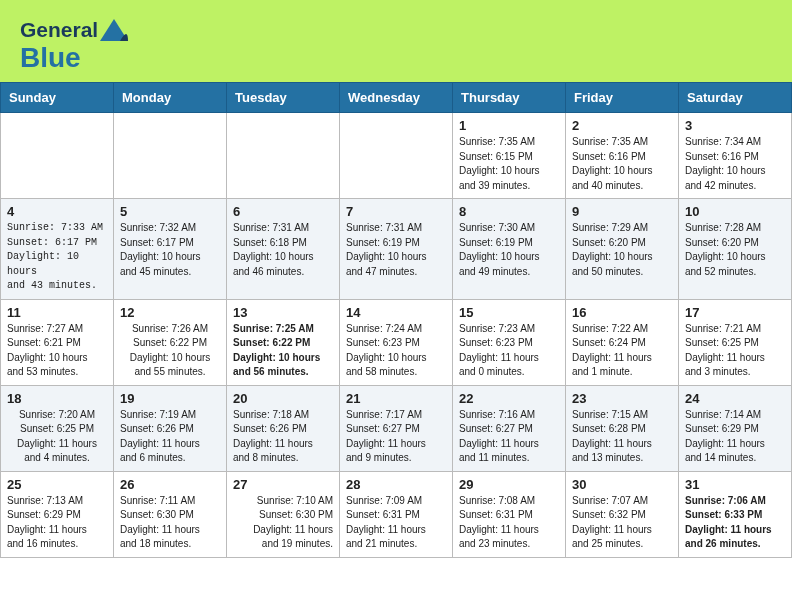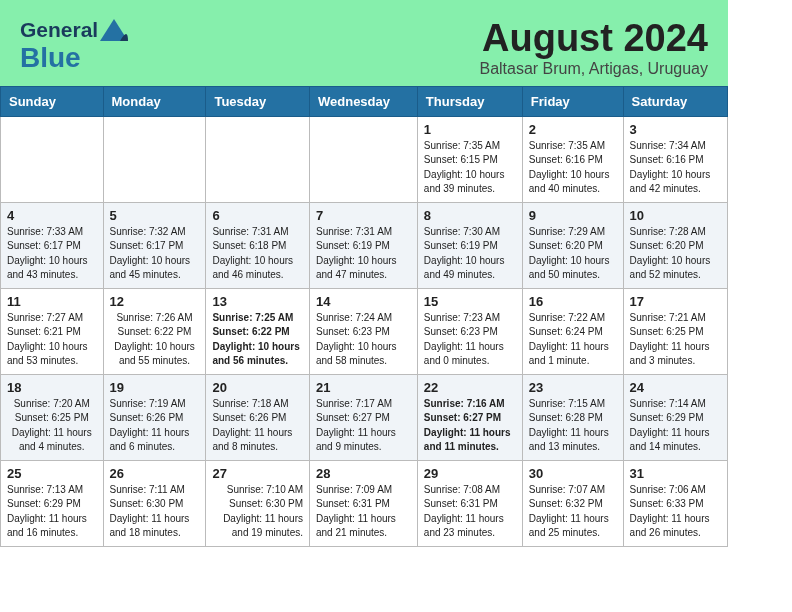--- a/index.html
+++ b/index.html
@@ -4,22 +4,22 @@
   <style>
     * { box-sizing: border-box; margin: 0; padding: 0; }
     body {
       font-family: Arial, sans-serif;
       background: #fff;
       width: 792px;
       min-height: 612px;
       overflow: hidden;
     }
     .page {
-      width: 728px;
-      background: #86efac;
+      width: 792px;
+      background: #bef264;
       padding: 0;
     }
     .header {
       display: flex;
       justify-content: space-between;
       align-items: flex-start;
       padding: 18px 20px 8px 20px;
     }
     .title-area {
       text-align: right;
@@ -108,24 +108,20 @@
       <div class="logo-line">
         <span class="logo-general">General</span>
         <svg width="28" height="22" viewBox="0 0 28 22" style="margin-left:2px;margin-top:0;">
           <polygon points="0,22 14,0 28,22" fill="#2471a3"></polygon>
           <path d="M20,22 Q28,8 28,22" fill="#1a3a5c"></path>
         </svg>
       </div>
       <div class="logo-line">
         <span class="logo-blue">Blue</span>
       </div>
-    </div>
-    <div class="title-area">
-      <div class="month-title">August 2024</div>
-      <div class="location-subtitle">Baltasar Brum, Artigas, Uruguay</div>
     </div>
   </div>
 
   <table class="calendar">
     <thead>
       <tr>
         <th>Sunday</th>
         <th>Monday</th>
         <th>Tuesday</th>
         <th>Wednesday</th>
@@ -158,21 +154,21 @@
             <div class="day-number">3</div>
             <div class="day-info" style="white-space: pre-line;">Sunrise: 7:34 AM
 Sunset: 6:16 PM
 Daylight: 10 hours
 and 42 minutes.</div>
           </td>
         </tr>
         <tr>
           <td>
             <div class="day-number">4</div>
-            <div class="day-info" style="white-space: pre-line;">Sunrise: 7:33 AM
+            <div class="day-info" style="white-space: pre-line; font-family: Liberation Mono, monospace;">Sunrise: 7:33 AM
 Sunset: 6:17 PM
 Daylight: 10 hours
 and 43 minutes.</div>
           </td>
           <td>
             <div class="day-number">5</div>
             <div class="day-info" style="white-space: pre-line;">Sunrise: 7:32 AM
 Sunset: 6:17 PM
 Daylight: 10 hours
 and 45 minutes.</div>
@@ -288,21 +284,21 @@
           </td>
           <td>
             <div class="day-number">21</div>
             <div class="day-info" style="white-space: pre-line;">Sunrise: 7:17 AM
 Sunset: 6:27 PM
 Daylight: 11 hours
 and 9 minutes.</div>
           </td>
           <td>
             <div class="day-number">22</div>
-            <div class="day-info" style="white-space: pre-line; font-weight: bold;">Sunrise: 7:16 AM
+            <div class="day-info" style="white-space: pre-line;">Sunrise: 7:16 AM
 Sunset: 6:27 PM
 Daylight: 11 hours
 and 11 minutes.</div>
           </td>
           <td>
             <div class="day-number">23</div>
             <div class="day-info" style="white-space: pre-line;">Sunrise: 7:15 AM
 Sunset: 6:28 PM
 Daylight: 11 hours
 and 13 minutes.</div>
@@ -353,21 +349,21 @@
           </td>
           <td>
             <div class="day-number">30</div>
             <div class="day-info" style="white-space: pre-line;">Sunrise: 7:07 AM
 Sunset: 6:32 PM
 Daylight: 11 hours
 and 25 minutes.</div>
           </td>
           <td>
             <div class="day-number">31</div>
-            <div class="day-info" style="white-space: pre-line;">Sunrise: 7:06 AM
+            <div class="day-info" style="white-space: pre-line; font-weight: bold;">Sunrise: 7:06 AM
 Sunset: 6:33 PM
 Daylight: 11 hours
 and 26 minutes.</div>
           </td>
         </tr>
       </tbody>
   </table>
 </div>
 
 </body></html>

